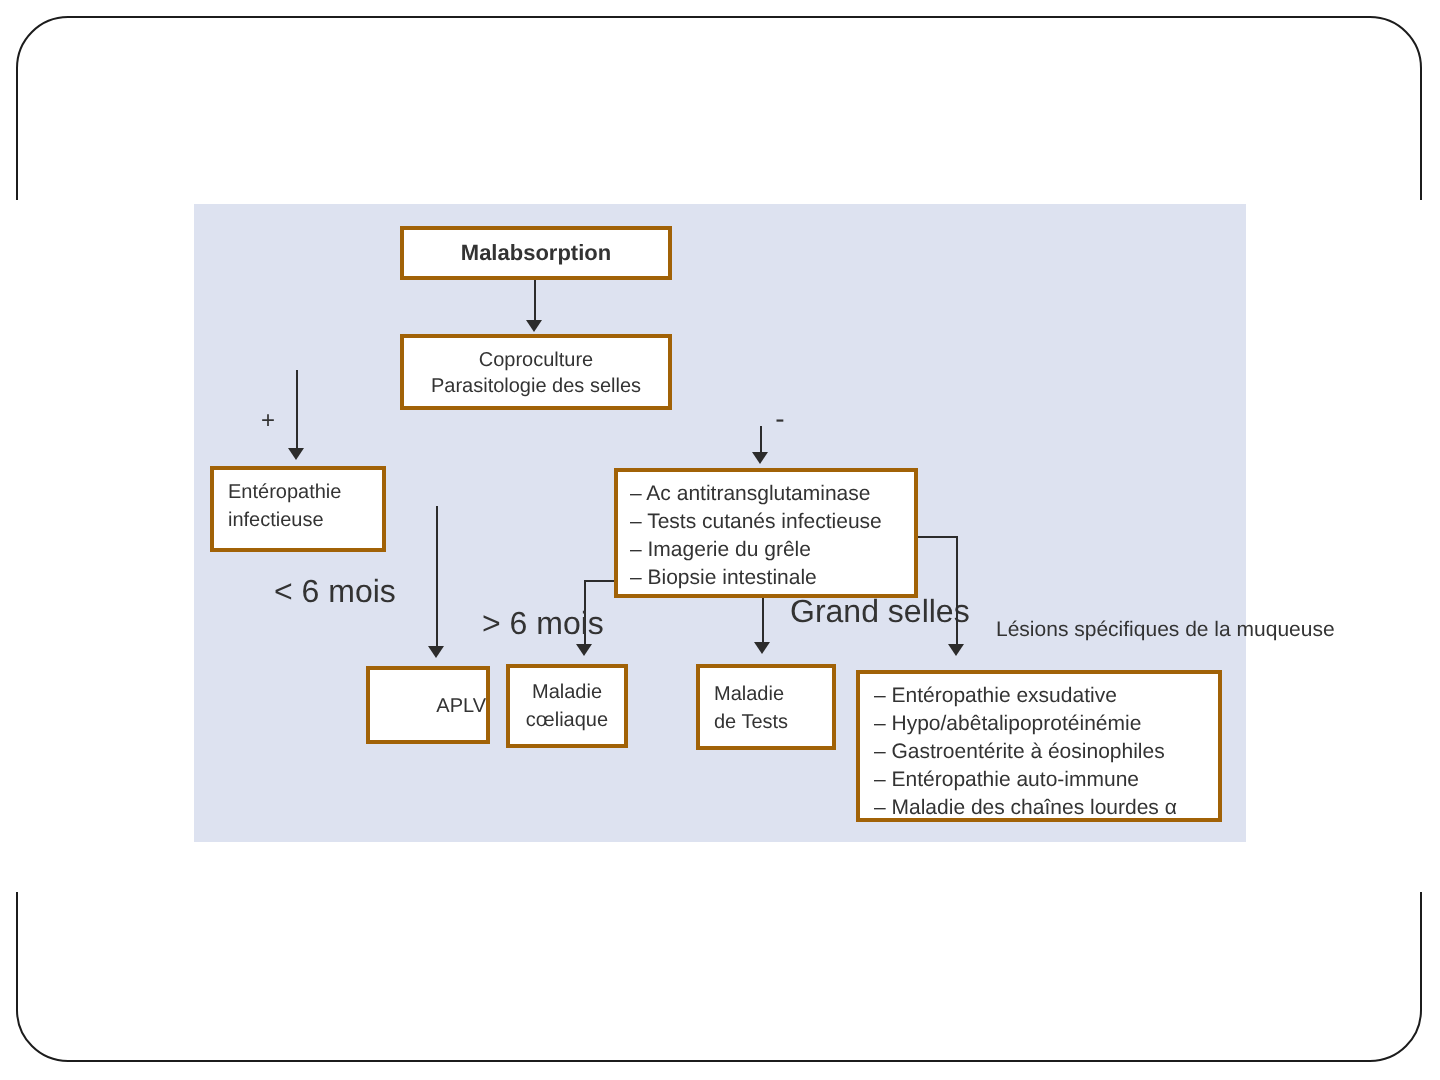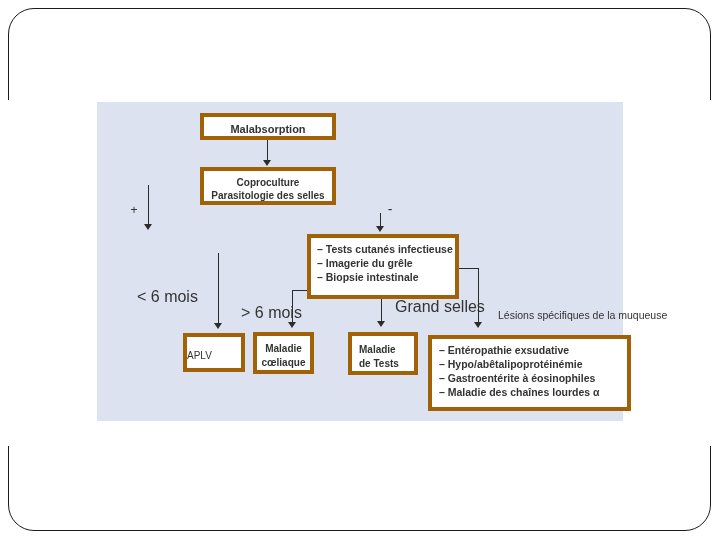--- a/index.html
+++ b/index.html
@@ -2,23 +2,23 @@
 <html><head>
 <meta charset="utf-8">
 <style>
   html,body{margin:0;padding:0;background:#fff;}
   #page{position:relative;width:720px;height:540px;background:#ffffff;overflow:hidden;
         font-family:"Liberation Sans",sans-serif;color:#333;}
   #slide-border{position:absolute;left:8px;top:8px;width:703px;height:523px;
         border:1.5px solid #1c1c1c;border-radius:26px;box-sizing:border-box;background:transparent;}
   #figure-mask{position:absolute;left:0;top:100px;width:720px;height:327px;background:#ffffff;}
   #diagram-panel{position:absolute;left:97px;top:102px;width:526px;height:319px;}
-  .node{position:absolute;background:#ffffff;border:4px solid #a16207;box-sizing:border-box;
+  .node{position:absolute;background:#ffffff;border:2px solid #a16207;box-sizing:border-box;
         font-size:10px;color:#333;}
-  .node .l{display:block;font-weight:bold;}
+  .node .l{display:block;}
   .ln{position:absolute;background:#2c2c2c;}
   .ah{position:absolute;width:0;height:0;border-left:4px solid transparent;
       border-right:4px solid transparent;border-top:6px solid #2c2c2c;}
   .lbl{position:absolute;color:#333;font-size:16px;white-space:nowrap;}
   #caption-band{position:absolute;left:0;top:427px;width:717px;height:19px;background:#ffffff;}
 </style>
 </head>
 <body>
 
 <div id="page">
@@ -64,43 +64,49 @@
   </div>
 
   <div class="node" style="left:200px;top:113px;width:136px;height:27px;text-align:center;
        font-weight:bold;font-size:11px;line-height:25px;">Malabsorption</div>
 
   <div class="node" style="left:200px;top:167px;width:136px;height:38px;text-align:center;padding-top:5px;line-height:13px;">
     <span class="l">Coproculture</span>
     <span class="l">Parasitologie des selles</span>
   </div>
 
+  <div class="node" style="left:105px;top:233px;width:88px;height:43px;padding:5px 0 0 7px;line-height:14px;">
+    <span class="l">Entéropathie</span>
+    <span class="l">infectieuse</span>
+  </div>
 
   <div class="node" style="left:307px;top:234px;width:152px;height:65px;padding:4px 0 0 6px;font-size:10.5px;line-height:14px;">
+    <span class="l">– Ac antitransglutaminase</span>
     <span class="l">– Tests cutanés infectieuse</span>
     <span class="l">– Imagerie du grêle</span>
     <span class="l">– Biopsie intestinale</span>
   </div>
 
-  <div class="node" style="left:183px;top:333px;width:62px;height:39px;text-align:left;line-height:37px;">APLV</div>
+  <div class="node" style="left:183px;top:333px;width:62px;height:39px;text-align:right;line-height:37px;">APLV</div>
 
   <div class="node" style="left:253px;top:332px;width:61px;height:42px;text-align:center;padding-top:6px;line-height:14px;">
     <span class="l">Maladie</span>
     <span class="l">cœliaque</span>
   </div>
 
   <div class="node" style="left:348px;top:332px;width:70px;height:43px;padding:7px 0 0 7px;line-height:14px;">
     <span class="l">Maladie</span>
     <span class="l">de Tests</span>
   </div>
 
-  <div class="node" style="left:428px;top:335px;width:203px;height:76px;padding:4px 0 0 7px;font-size:10.5px;line-height:14px;">
+  <div class="node" style="left:428px;top:335px;width:183px;height:76px;padding:4px 0 0 7px;font-size:10.5px;line-height:14px;">
     <span class="l">– Entéropathie exsudative</span>
     <span class="l">– Hypo/abêtalipoprotéinémie</span>
     <span class="l">– Gastroentérite à éosinophiles</span>
+    <span class="l">– Entéropathie auto-immune</span>
     <span class="l">– Maladie des chaînes lourdes α</span>
   </div>
 
   <div id="caption-band">
     
   </div>
 
 </div>
 
 </body></html>

